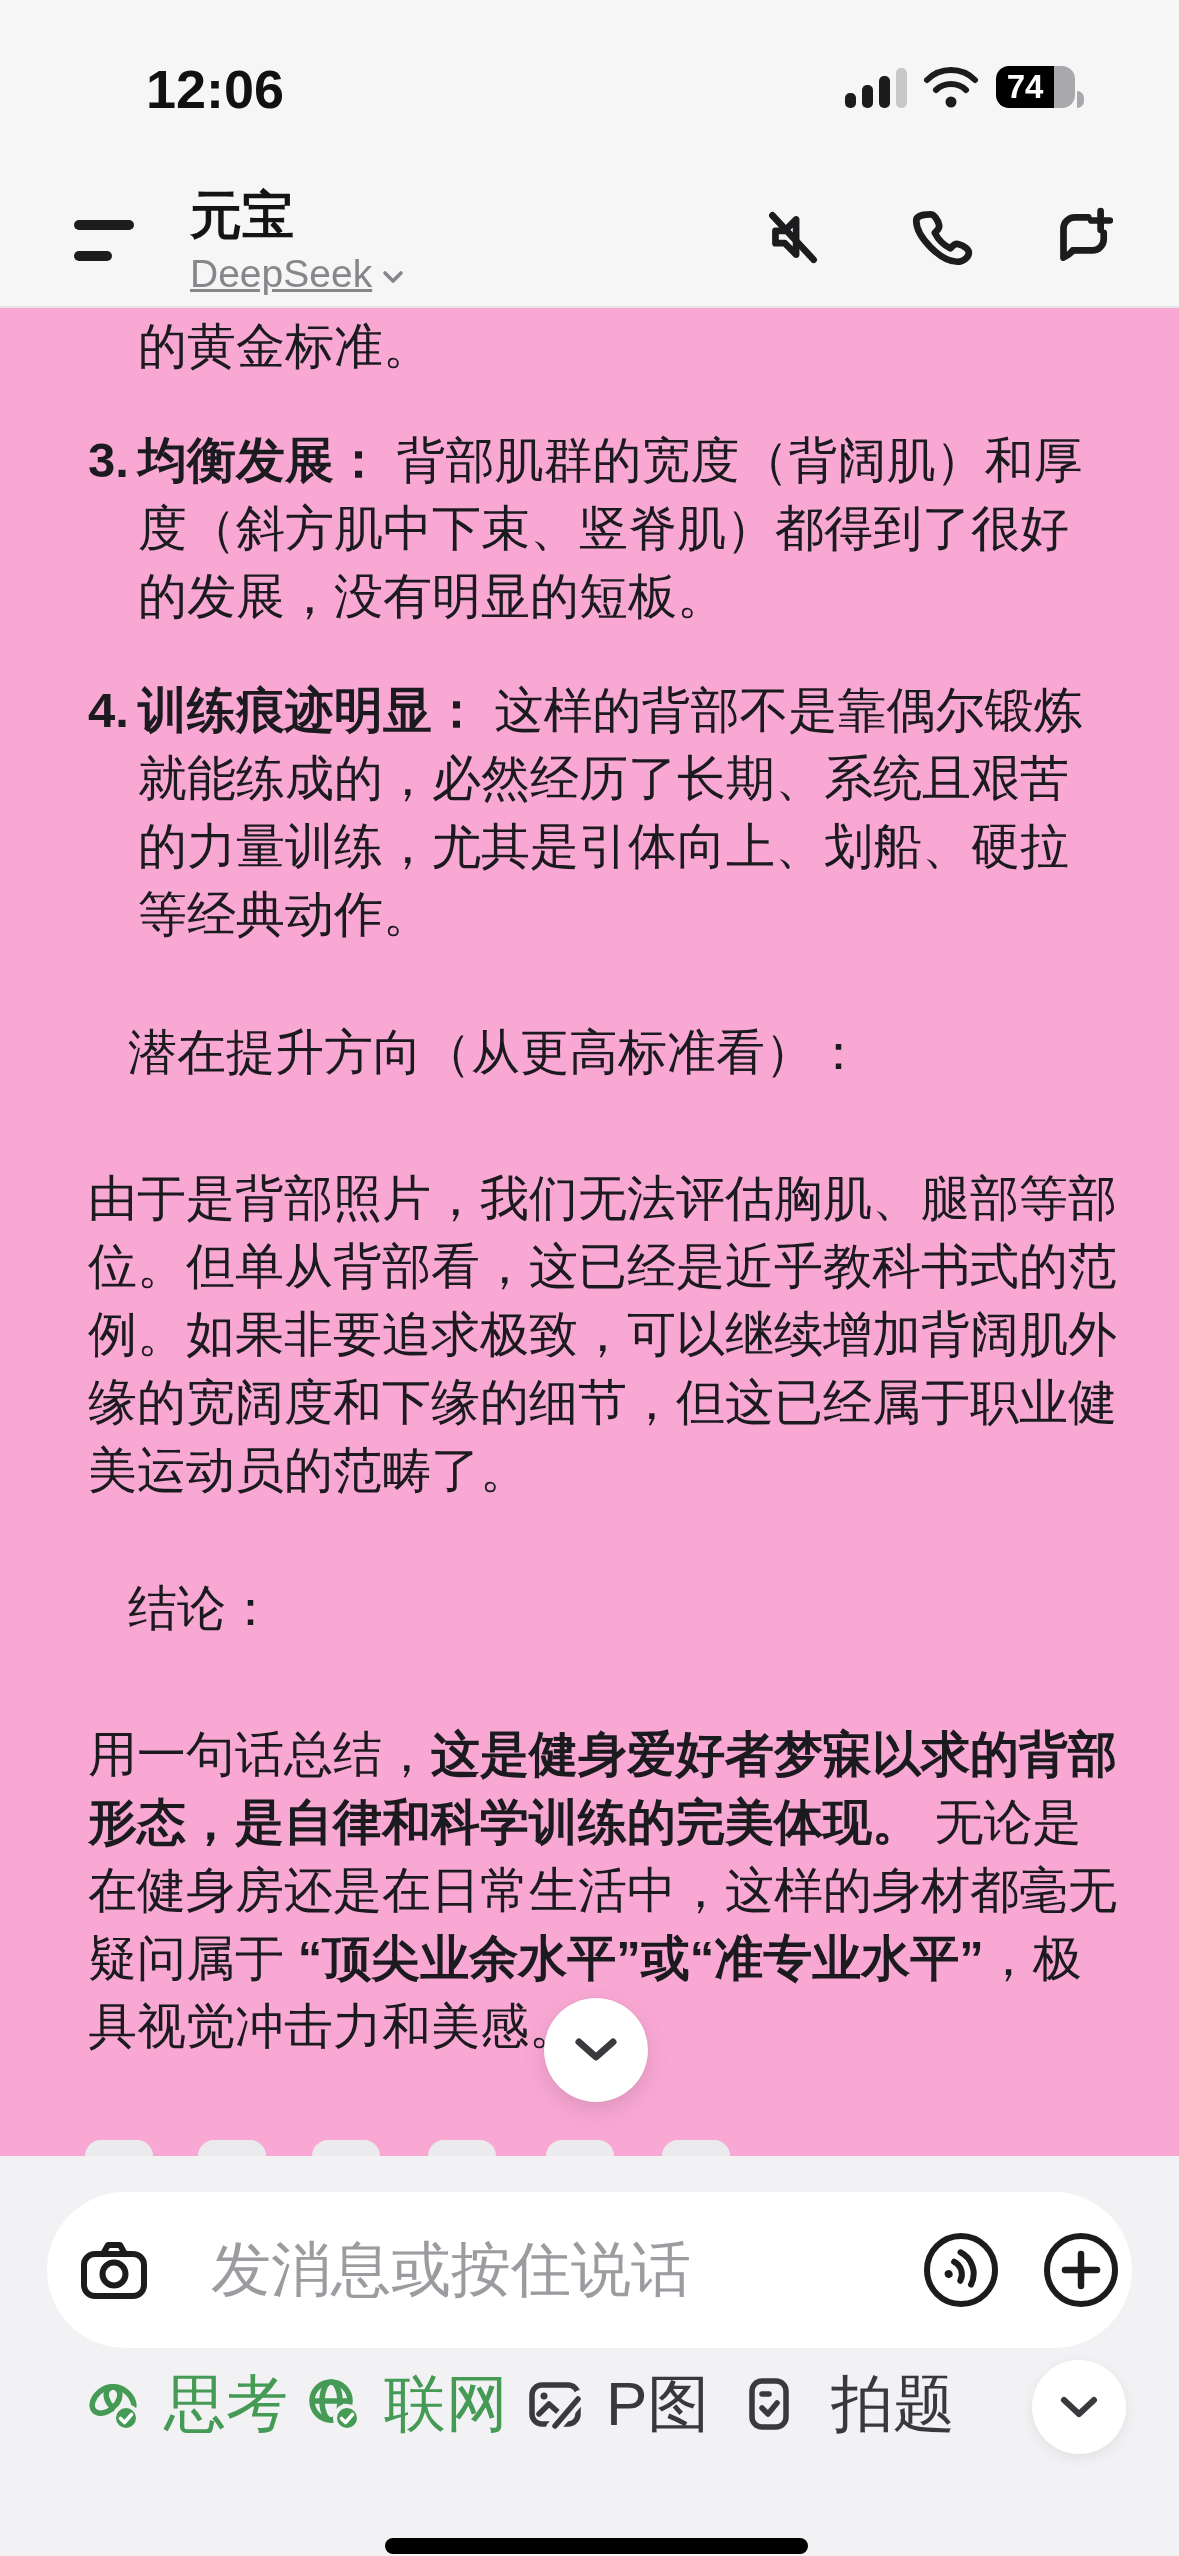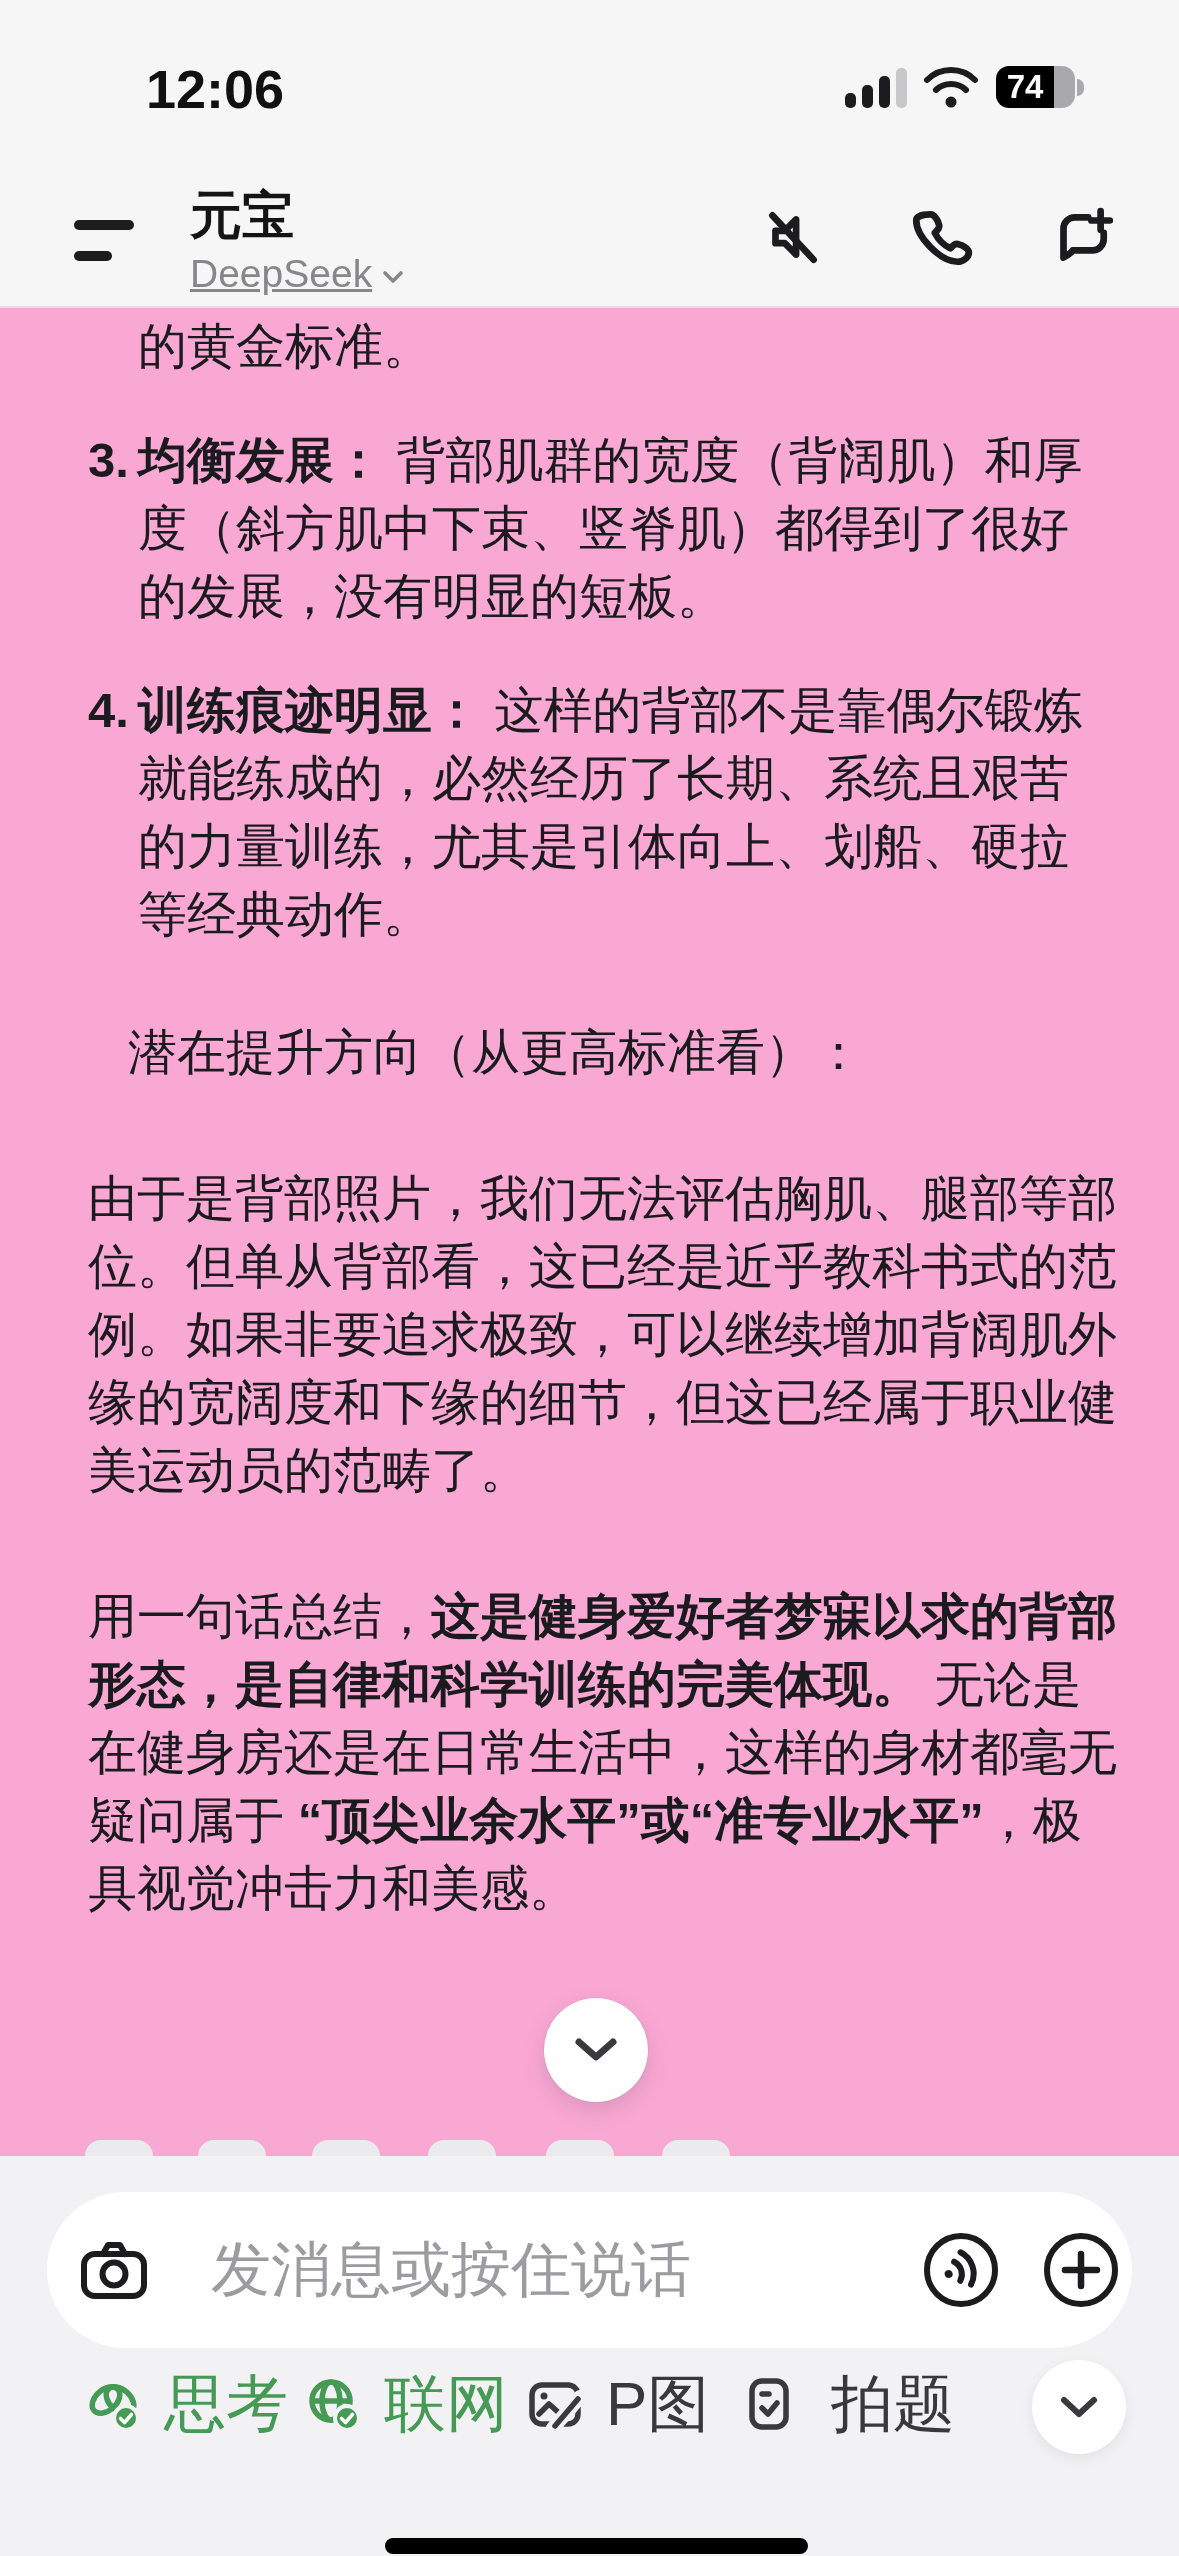--- a/index.html
+++ b/index.html
@@ -4,21 +4,21 @@
 <style>
   html,body{margin:0;padding:0;background:#ddd;}
   .phone{position:relative;width:1179px;height:2556px;background:#f9a8d4;overflow:hidden;
          font-family:"Liberation Sans","DejaVu Sans",sans-serif;color:#1b1b1f;}
 
   
   .top{position:absolute;top:0;left:0;width:1179px;height:308px;background:#f6f6f7;border-bottom:2px solid #e3e3e5;box-sizing:border-box;}
   .time{position:absolute;left:146px;top:58px;font-size:54px;font-weight:700;color:#111;}
   .sig{position:absolute;left:845px;top:64px;}
   .wifi{position:absolute;left:922px;top:66px;}
-  .bat{position:absolute;left:996px;top:66px;display:flex;align-items:center;}
+  .bat{position:absolute;left:996px;top:66px;display:flex;align-items:flex-end;}
   .bat-body{width:79px;height:42px;border-radius:13px;overflow:hidden;display:flex;}
   .bat-fill{width:58px;background:#000;color:#fff;font-size:33px;font-weight:700;display:flex;align-items:center;justify-content:center;}
   .bat-empty{flex:1;background:#a9a9ad;}
   .bat-nub{width:7px;height:17px;background:#a9a9ad;border-radius:0 7px 7px 0;margin-left:2px;}
 
   .burger{position:absolute;left:74px;top:220px;width:62px;height:42px;}
   .burger i{display:block;position:absolute;height:10px;border-radius:6px;background:#1d1d1f;}
   .burger .b1{left:0;top:0;width:60px;}
   .burger .b2{left:0;top:31px;width:38px;}
   .titlebox{position:absolute;left:190px;top:186px;}
@@ -132,20 +132,21 @@
       <strong>均衡发展：</strong><span> 背部肌群的宽度（背阔肌）和厚度（斜方肌中下束、竖脊肌）都得到了很好的发展，没有明显的短板。</span>
     </div>
 
     <div class="li">
       <span class="num">4.</span>
       <strong>训练痕迹明显：</strong><span> 这样的背部不是靠偶尔锻炼就能练成的，必然经历了长期、系统且艰苦的力量训练，尤其是引体向上、划船、硬拉等经典动作。</span>
     </div>
 
     <div class="h">潜在提升方向（从更高标准看）：</div>
     <div class="p">由于是背部照片，我们无法评估胸肌、腿部等部位。但单从背部看，这已经是近乎教科书式的范例。如果非要追求极致，可以继续增加背阔肌外缘的宽阔度和下缘的细节，但这已经属于职业健美运动员的范畴了。</div>
+    <div class="h">结论：</div>
     <div class="p"><span>用一句话总结，</span><strong>这是健身爱好者梦寐以求的背部形态，是自律和科学训练的完美体现。</strong><span> 无论是在健身房还是在日常生活中，这样的身材都毫无疑问属于 </span><strong>“顶尖业余水平”或“准专业水平”</strong><span>，极具视觉冲击力和美感。</span></div>
   </div>
 
   <div class="scrollbtn">
     <svg width="46" height="28" viewBox="0 0 46 28" fill="none" stroke="#3a3a3e" stroke-width="7" stroke-linecap="round" stroke-linejoin="round">
         <path d="M6 6 L23 21 L40 6"></path>
       </svg>
   </div>
 
   <div class="chip" style="left:85px"></div>

